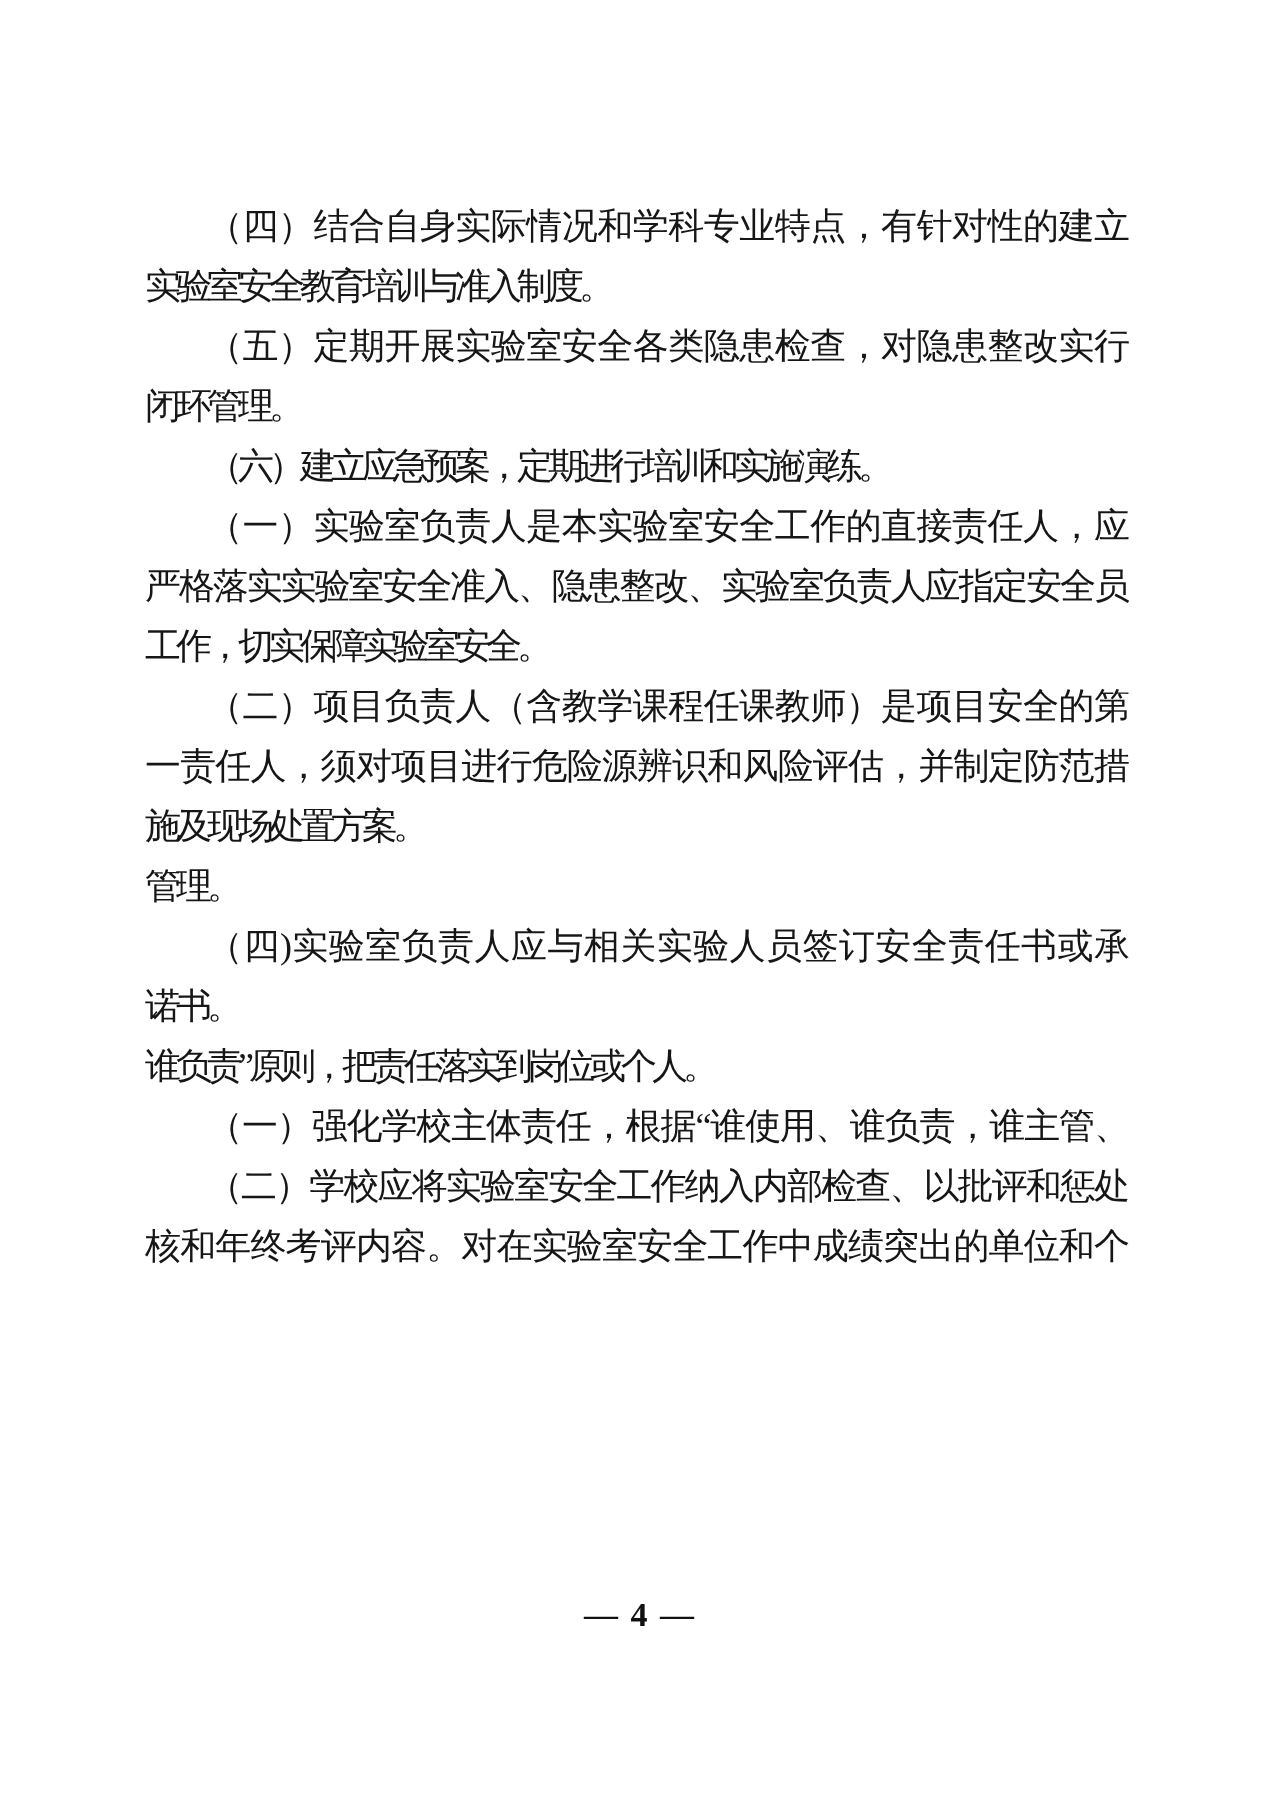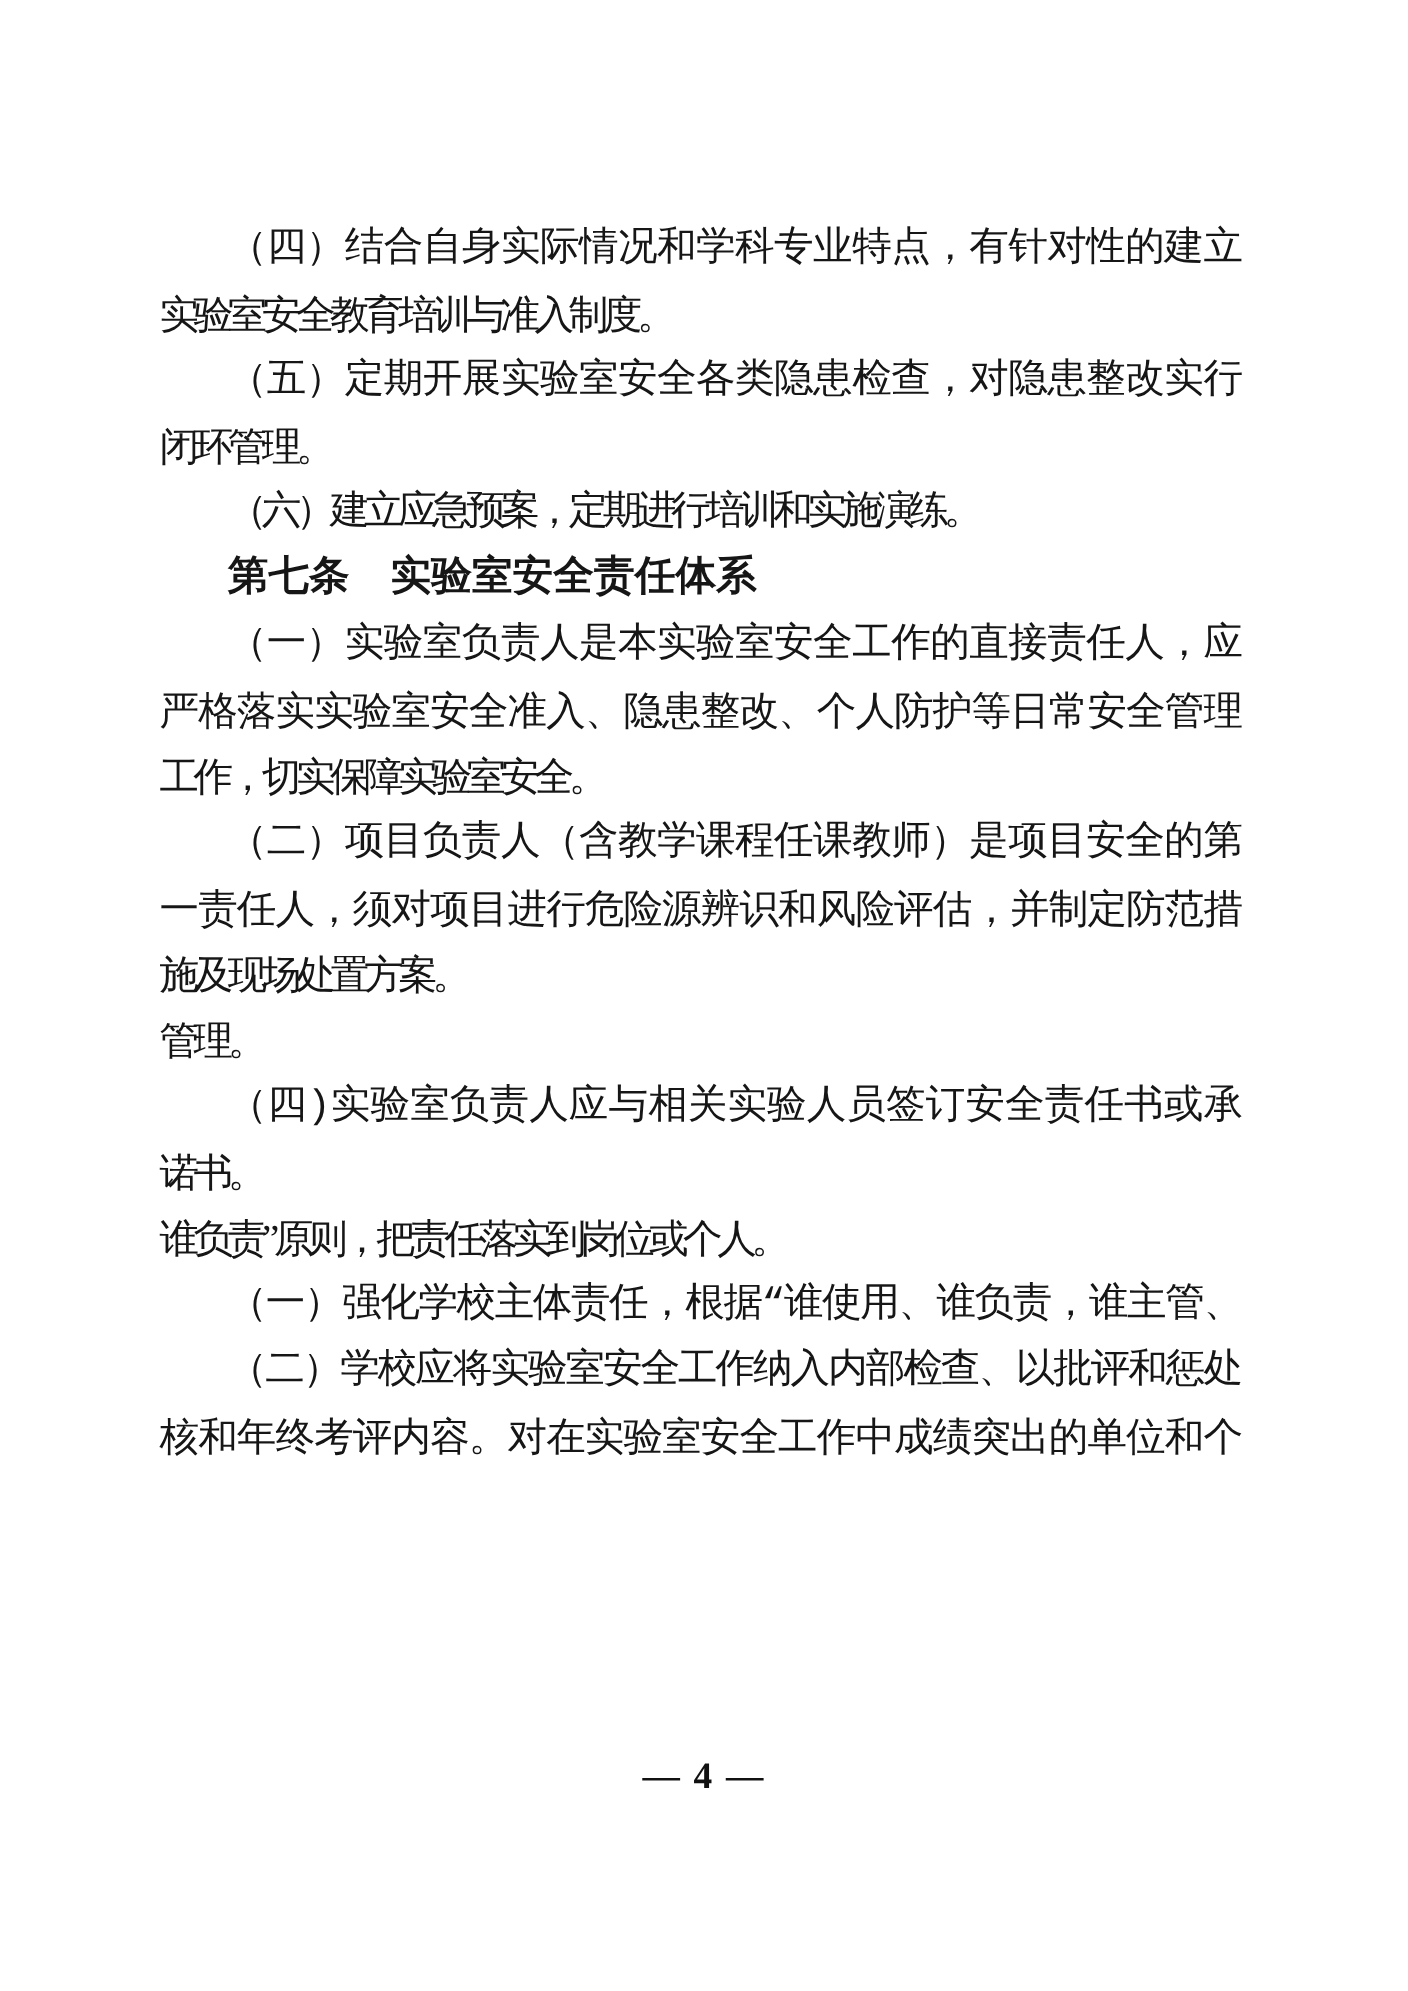--- a/index.html
+++ b/index.html
@@ -29,21 +29,20 @@
     letter-spacing: -5px;
     white-space: nowrap;
   }
   .ln.fill {
     white-space: normal;
     text-align: justify;
     text-align-last: justify;
   }
   .ln.indent {
     text-indent: 62px;
-    font-family: Liberation Mono, monospace;
   }
   .ln.heading {
     font-weight: bold;
     font-size: 37px;
     letter-spacing: 0;
   }
   .page-number {
     position: absolute;
     left: 0;
     top: 1596px;
@@ -58,23 +57,22 @@
 </head>
 <body>
 
 <div class="page">
   <div class="text-block">
     <div class="ln indent fill">（四）结合自身实际情况和学科专业特点，有针对性的建立</div>
     <div class="ln">实验室安全教育培训与准入制度。</div>
     <div class="ln indent fill">（五）定期开展实验室安全各类隐患检查，对隐患整改实行</div>
     <div class="ln">闭环管理。</div>
     <div class="ln indent">（六）建立应急预案，定期进行培训和实施演练。</div>
-    <div class="ln indent heading">第七条　实验室安全责任体系</div>
     <div class="ln indent fill">（一）实验室负责人是本实验室安全工作的直接责任人，应</div>
-    <div class="ln fill">严格落实实验室安全准入、隐患整改、个人防护等日常安全管理</div>
+    <div class="ln fill">严格落实实验室安全准入、隐患整改、实验室负责人应指定安全员</div>
     <div class="ln">工作，切实保障实验室安全。</div>
     <div class="ln indent fill">（二）项目负责人（含教学课程任课教师）是项目安全的第</div>
     <div class="ln fill">一责任人，须对项目进行危险源辨识和风险评估，并制定防范措</div>
     <div class="ln">施及现场处置方案。</div>
     <div class="ln">管理。</div>
     <div class="ln indent fill">（四)实验室负责人应与相关实验人员签订安全责任书或承</div>
     <div class="ln">诺书。</div>
     <div class="ln">谁负责”原则，把责任落实到岗位或个人。</div>
     <div class="ln indent fill">（一）强化学校主体责任，根据“谁使用、谁负责，谁主管、</div>
     <div class="ln indent fill">（二）学校应将实验室安全工作纳入内部检查、以批评和惩处</div>

